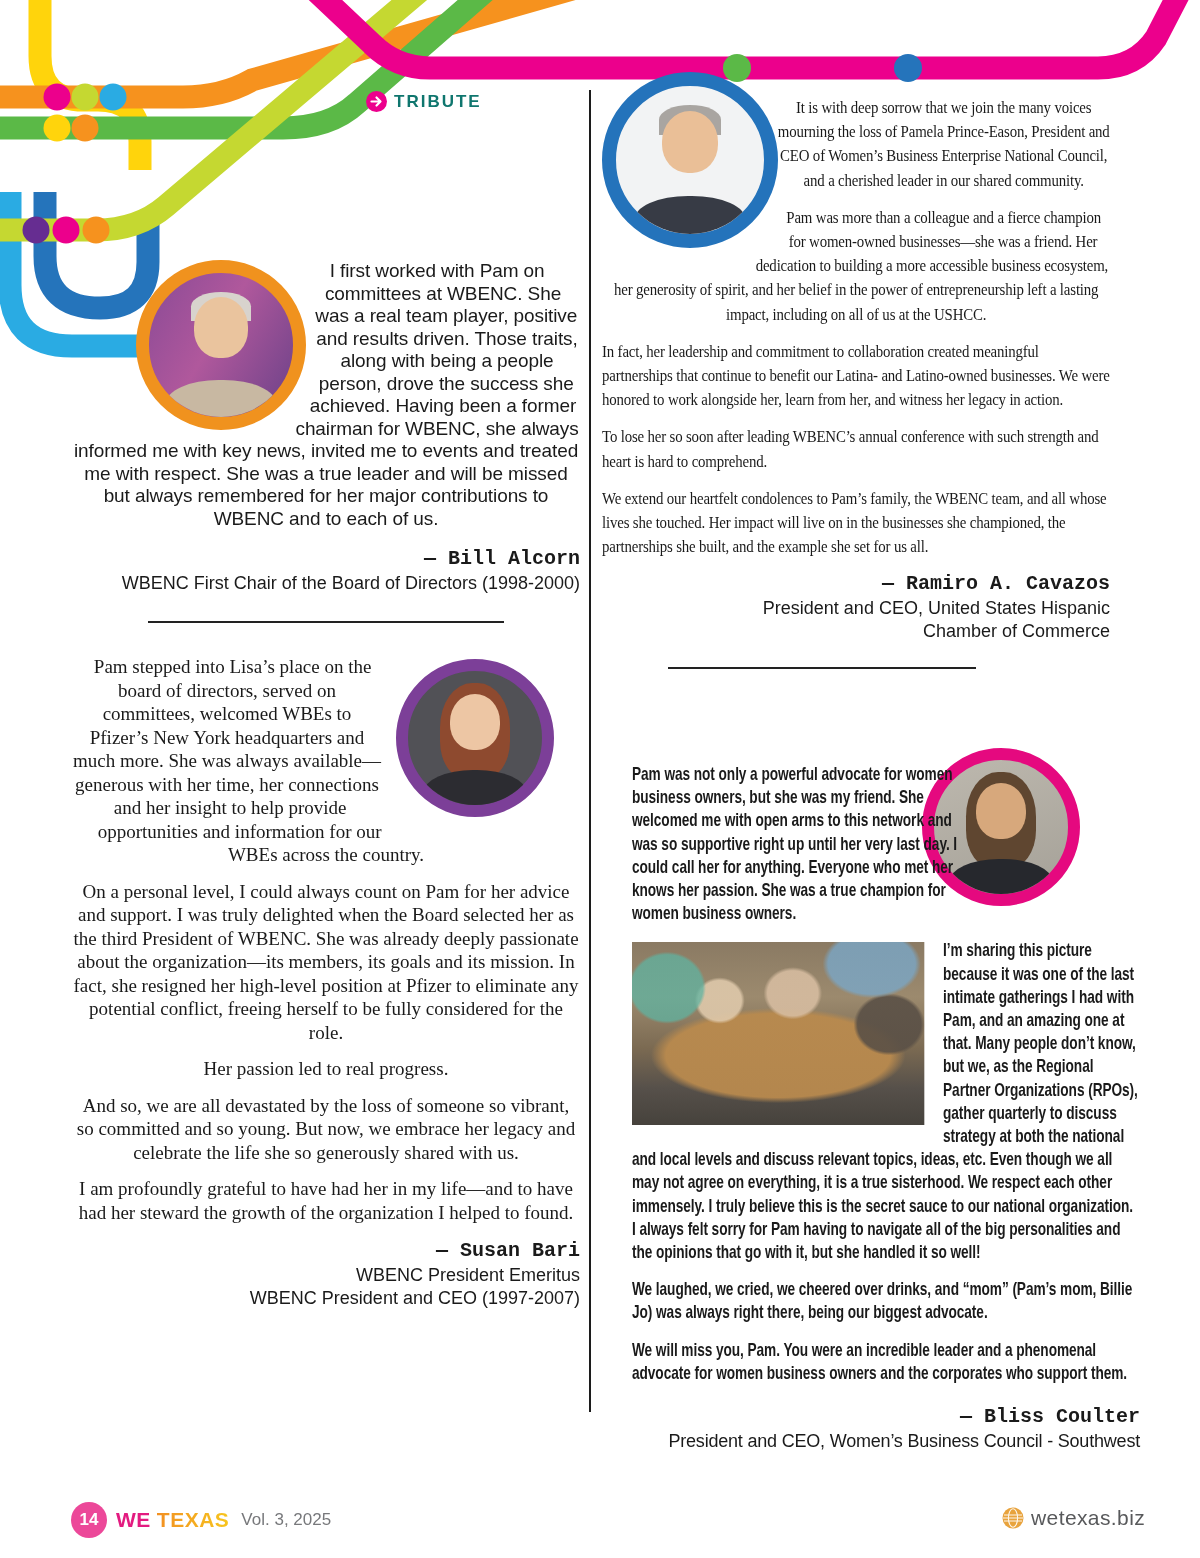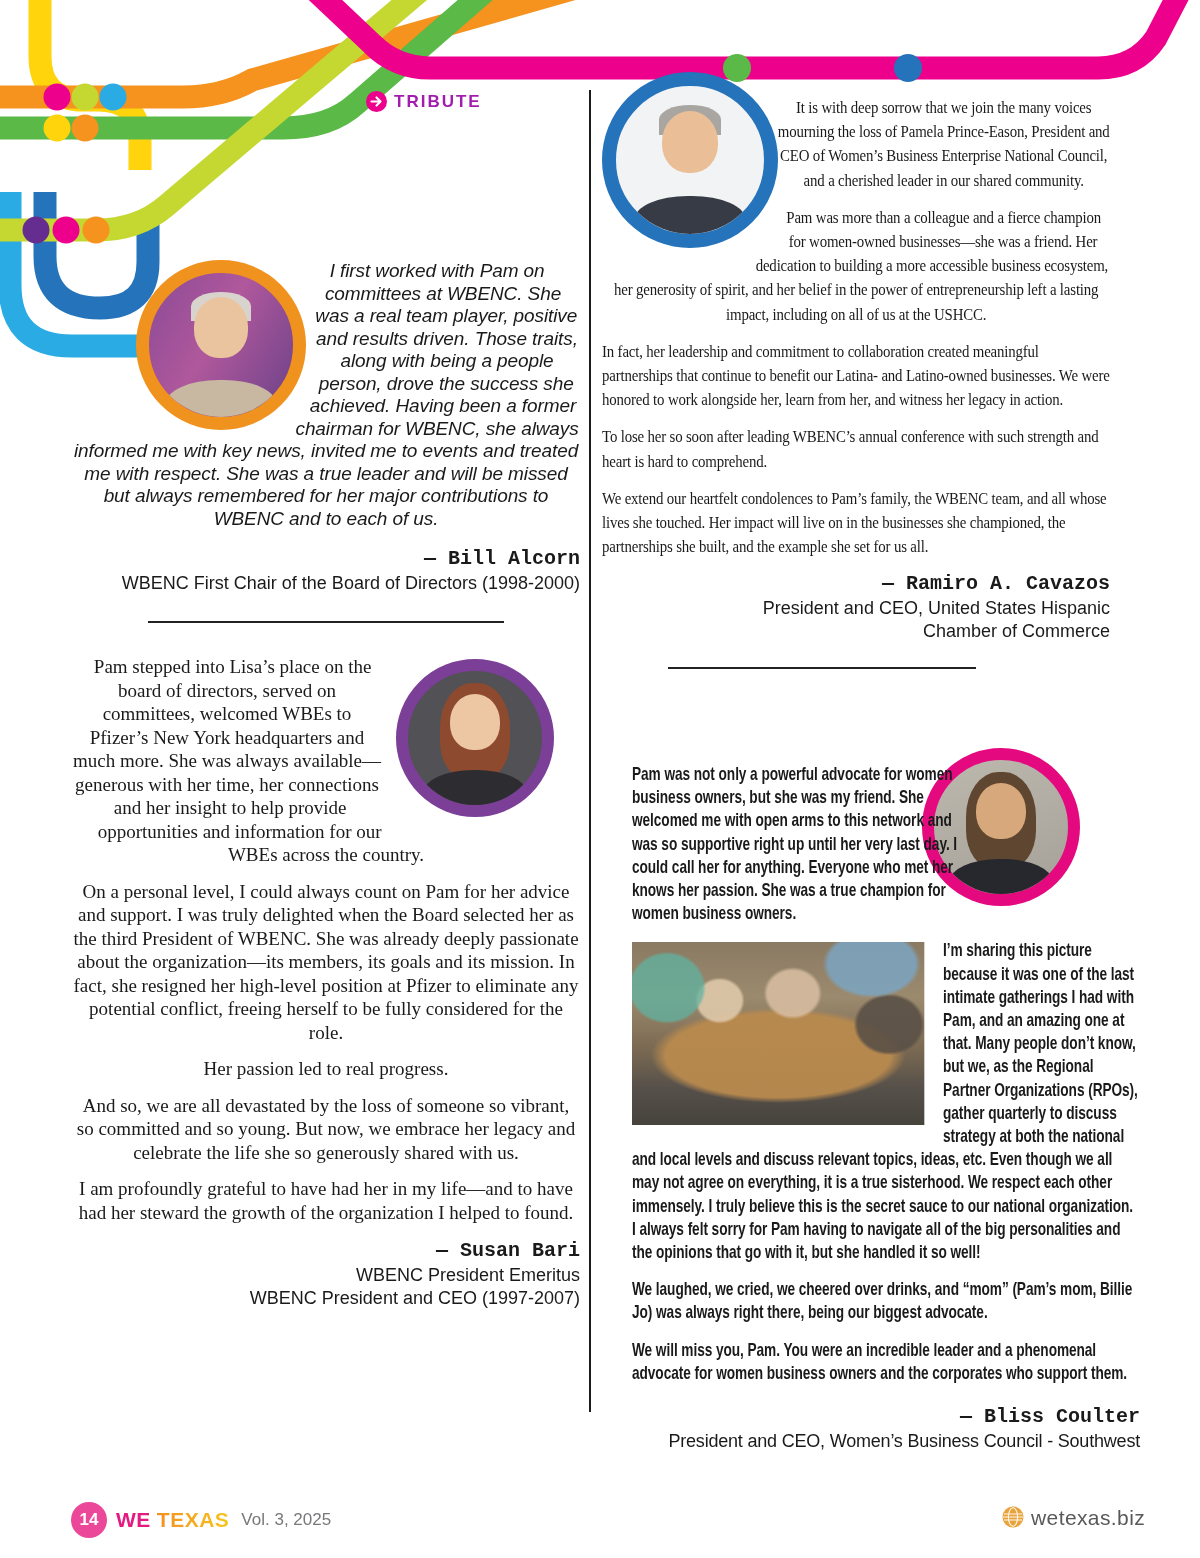--- a/index.html
+++ b/index.html
@@ -4,36 +4,36 @@
 <style>
   html,body { margin:0; padding:0; }
   body {
     width:1200px; height:1558px; position:relative; background:#ffffff;
     font-family:"Liberation Sans", sans-serif; color:#1a1a1a; overflow:hidden;
   }
   
   .decoration { position:absolute; left:0; top:0; pointer-events:none; }
   
   .tribute-header { position:absolute; left:366px; top:91px; display:flex; align-items:center; gap:7px; }
-  .tribute-label { font-weight:bold; font-size:17px; letter-spacing:2px; color:#a21caf; }
+  .tribute-label { font-weight:bold; font-size:17px; letter-spacing:2px; color:#0f766e; }
   
   .v-divider { position:absolute; left:589px; top:90px; width:2px; height:1322px; background:#1c1c1c; }
   .col-left  { position:absolute; left:72px;  top:226px; width:508px; }
   .col-right { position:absolute; left:602px; top:72px;  width:508px; }
   
   .portrait { border-radius:50%; box-sizing:border-box; overflow:hidden; position:relative; background:var(--bg,#ddd); }
   .portrait .hair-long  { position:absolute; left:24%; top:9%;  width:52%; height:72%; border-radius:46% 46% 40% 40%; background:var(--hair,#555); }
   .portrait .hair-short { position:absolute; left:29%; top:13%; width:42%; height:20%; border-radius:50% 50% 0 0;   background:var(--hair,#888); }
   .portrait .head { position:absolute; left:31%; top:17%; width:38%; height:42%; border-radius:50% 50% 46% 46%; background:var(--skin,#e9c49f); }
   .portrait .body { position:absolute; left:12%; bottom:-8%; width:76%; height:34%; border-radius:48% 48% 0 0; background:var(--suit,#333); }
   
   .bill-block { text-align:center; font-size:19px; line-height:22.5px; letter-spacing:-0.1px; }
   .bill-photo { float:left; width:170px; height:170px; border:13px solid #f0921e;
                 shape-outside:circle(50%); shape-margin:15px; margin:0 8px 10px 64px; }
-  .bill-block p { margin:34px 0 0 0;font-style:italic; }
+  .bill-block p { margin:34px 0 0 0; }
   .sig { text-align:right; }
   .sig .name { font-weight:bold; font-size:20px; line-height:26px;font-family:Liberation Mono, monospace; }
   .sig .role { font-size:18px; line-height:23px; }
   .sig-bill { margin-top:16px; }
   .rule { border:none; border-top:2px solid #222; }
   .hr-bill { width:356px; margin:26px 0 0 76px; }
   
   .susan-block { margin-top:32px; font-family:"Liberation Serif", serif; font-size:19px; line-height:23.5px;text-align:center; }
   .susan-photo { float:right; width:158px; height:158px; border:12px solid #7c3f98;
                  shape-outside:circle(50%); shape-margin:15px; margin:4px 26px 10px 14px; }
@@ -71,21 +71,21 @@
   
   .footer-left { position:absolute; left:71px; top:1502px; display:flex; align-items:center; gap:9px; }
   .page-badge { width:36px; height:36px; border-radius:50%; background:#ec4899; color:#fff; font-weight:bold;
                 font-size:17px; display:flex; align-items:center; justify-content:center; }
   .brand { display:flex; align-items:flex-end; gap:6px; }
   .brand-we { color:#e31b80; font-weight:800; font-size:21px; letter-spacing:0.5px; }
   .brand-texas { font-weight:800; font-size:21px; letter-spacing:0.5px; color:#f2b31c;
                  background:linear-gradient(90deg,#f29022,#f7c51e);
                  -webkit-background-clip:text; background-clip:text; -webkit-text-fill-color:transparent; }
   .volume { color:#77787b; font-size:17px; margin-left:3px; }
-  .footer-right { position:absolute; left:1002px; top:1506px; display:flex; gap:7px;
+  .footer-right { position:absolute; left:1002px; top:1506px; display:flex; align-items:center; gap:7px;
                   color:#58595b; font-size:21px; letter-spacing:0.4px; }
 </style>
 </head>
 <body>
 
 <svg class="decoration" width="1200" height="380" viewBox="0 0 1200 380">
   <g fill="none" stroke-width="23">
     <path stroke="#ffd40c" d="M 40 -24 V 56 Q 40 100 84 100 H 98 Q 140 100 140 142 V 170"></path>
     <path stroke="#2aabe3" d="M 10 192 V 285 Q 10 346 72 346 H 186"></path>
     <path stroke="#2574bb" d="M 45 192 V 256 Q 45 308 100 308 Q 148 308 148 262 V 224"></path>

